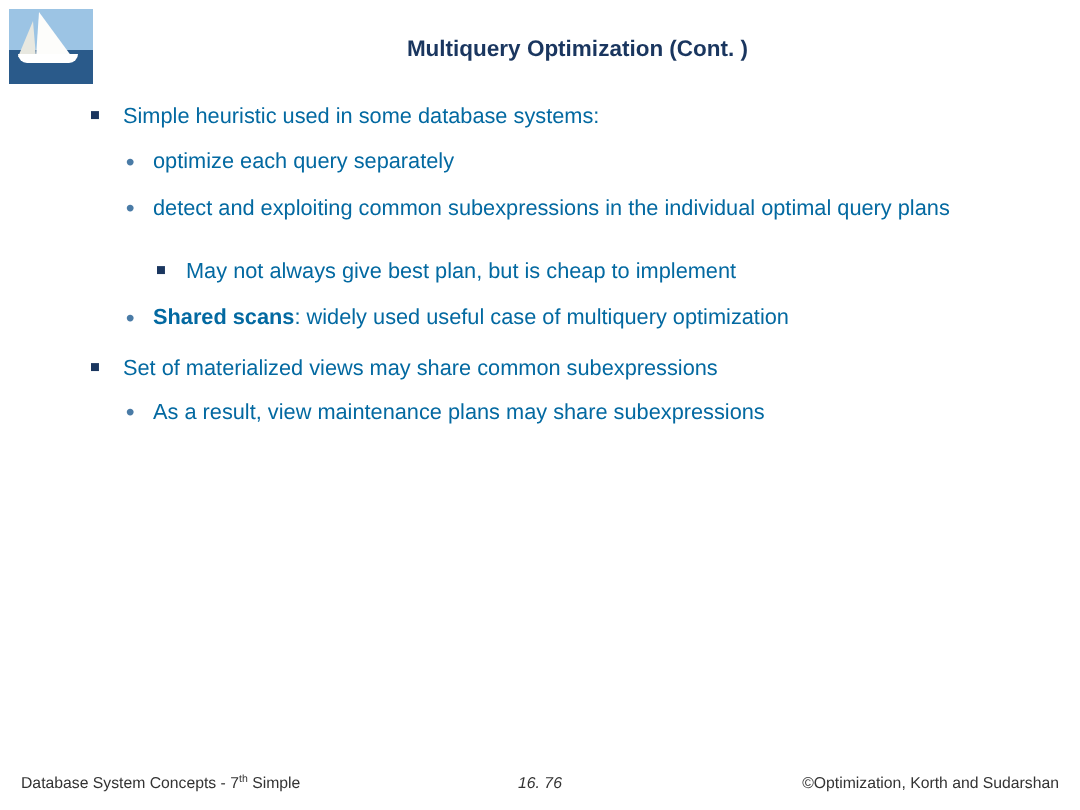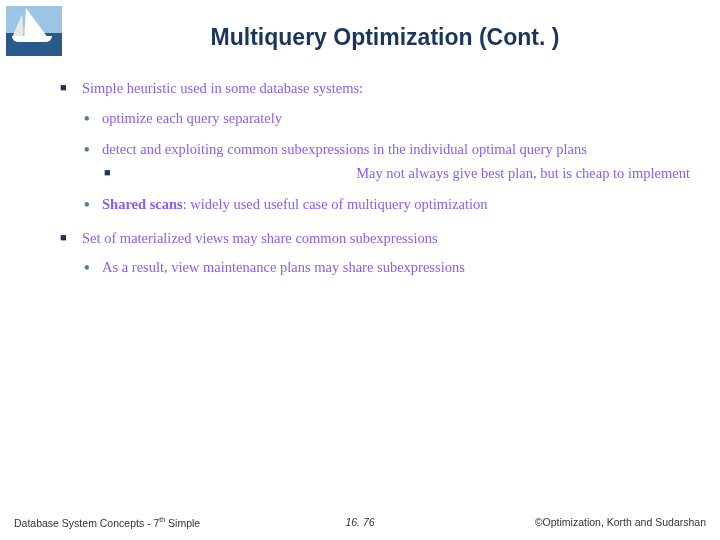--- a/index.html
+++ b/index.html
@@ -18,35 +18,35 @@
   .sail2 {
     position: absolute; left: 6px; top: 8px; width: 0; height: 0;
     border-left: 10px solid transparent; border-right: 2px solid transparent;
     border-bottom: 24px solid #e8e8e0;
   }
   .hull {
     position: absolute; left: 6px; top: 30px; width: 40px; height: 6px;
     background: #fff; border-radius: 0 0 6px 6px;
   }
   .title {
-    text-align: center; font-size: 23px; font-weight: bold; color: #1a365f;
+    text-align: center; font-size: 15px; font-weight: bold; color: #1a365f;
     margin: 14px 0 28px 50px;
   }
-  .content { font-size: 14.5px; line-height: 1.35; color: #8b5cf6; padding-left: 40px; padding-right: 10px; font-family: Liberation Serif, serif; }
+  .content { font-size: 14.5px; line-height: 1.35; color: #0369a1; padding-left: 40px; padding-right: 10px; }
   ul { list-style: none; }
   .lvl1 > li { position: relative; padding-left: 22px; margin-bottom: 14px; }
   .lvl1 > li::before {
     content: "■"; position: absolute; left: 0; top: 1px; color: #1a365f; font-size: 11px;
   }
   .lvl2 { margin-top: 10px; }
   .lvl2 > li { position: relative; padding-left: 20px; margin-bottom: 12px; }
   .lvl2 > li::before {
     content: "•"; position: absolute; left: 2px; top: -1px; color: #4a7ba6; font-size: 16px; font-weight: bold;
   }
-  .lvl3 { margin-top: 4px; text-align: right; }
+  .lvl3 { margin-top: 22px; }
   .lvl3 > li { position: relative; padding-left: 22px; margin-bottom: 10px; }
   .lvl3 > li::before {
     content: "■"; position: absolute; left: 2px; top: 1px; color: #1a365f; font-size: 11px;
   }
   .footer {
     position: absolute; bottom: 12px; left: 0; width: 720px;
     display: flex; justify-content: space-between; align-items: baseline;
     padding: 0 14px; font-size: 10.5px; color: #333;
   }
   .footer .center { position: absolute; left: 50%; transform: translateX(-50%); font-style: italic; }

